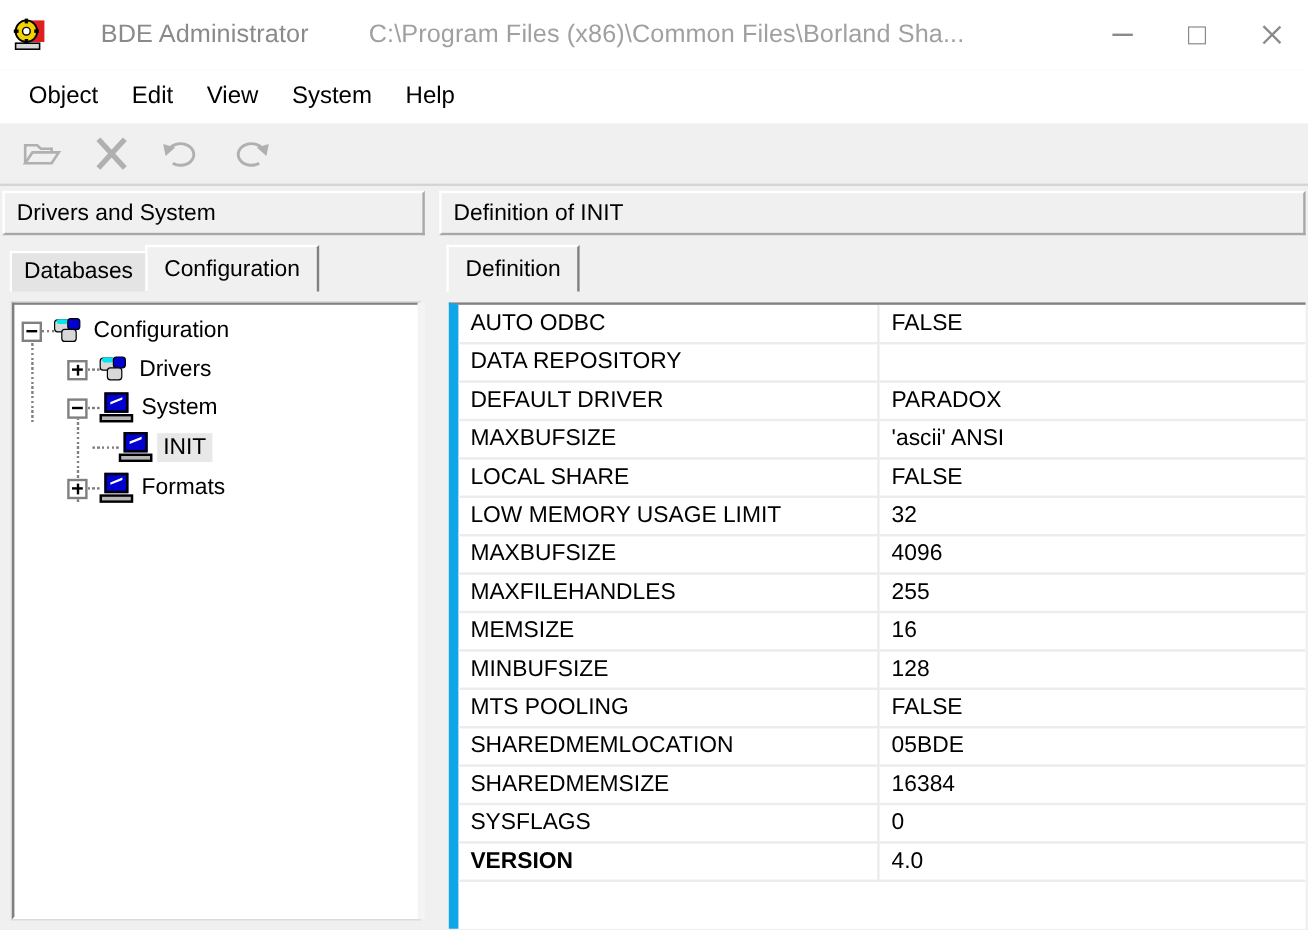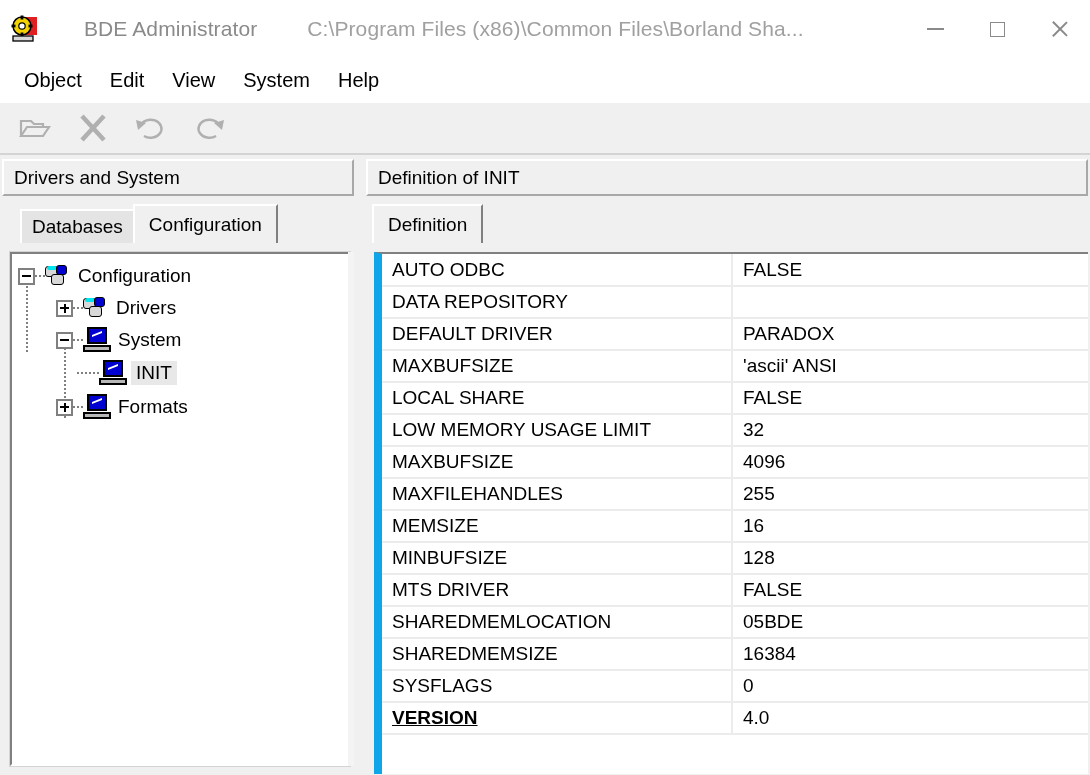--- a/index.html
+++ b/index.html
@@ -120,21 +120,21 @@
   }
   .left-panel .panel-header { margin: 2px 4px 0 2px; }
   .right-panel .panel-header { margin: 2px 2px 0 4px; }
 
   
   .tabstrip {
     position: relative;
     height: 39px;
     margin-top: 8px;
     display: flex; align-items: flex-end;
-    padding-left: 20px;
+    padding-left: 8px;
   }
   .right-panel .tabstrip { padding-left: 12px; }
   .tab {
     height: 34px;
     padding: 0 10px;
     font-size: 19px;
     color: #000;
     background: #e4e4e4;
     border-top: 2px solid #ffffff;
     border-left: 2px solid #ffffff;
@@ -259,21 +259,21 @@
     height: 32px;
     font-size: 19px;
     color: #000;
     padding: 0 0 0 10px;
     border-bottom: 2px solid #ececec;
     white-space: nowrap;
     overflow: hidden;
     vertical-align: middle;
   }
   .grid-table td.k { width: 350px; border-right: 2px solid #ececec; }
-  .grid-table tr.bold td.k { font-weight: bold; text-decoration: underline; }
+  .grid-table tr.bold td.k { font-weight: bold; }
 
   
   .lp-scroll-v {
     position: absolute; right: 4px; top: 95px;
     width: 6px; height: 514px;
     background: #f4f4f4;
   }
 </style>
 </head>
 <body>
@@ -466,21 +466,21 @@
             </tr>
             <tr>
               <td class="k">MEMSIZE</td>
               <td class="v">16</td>
             </tr>
             <tr>
               <td class="k">MINBUFSIZE</td>
               <td class="v">128</td>
             </tr>
             <tr>
-              <td class="k">MTS DRIVER</td>
+              <td class="k">MTS POOLING</td>
               <td class="v">FALSE</td>
             </tr>
             <tr>
               <td class="k">SHAREDMEMLOCATION</td>
               <td class="v">05BDE</td>
             </tr>
             <tr>
               <td class="k">SHAREDMEMSIZE</td>
               <td class="v">16384</td>
             </tr>

